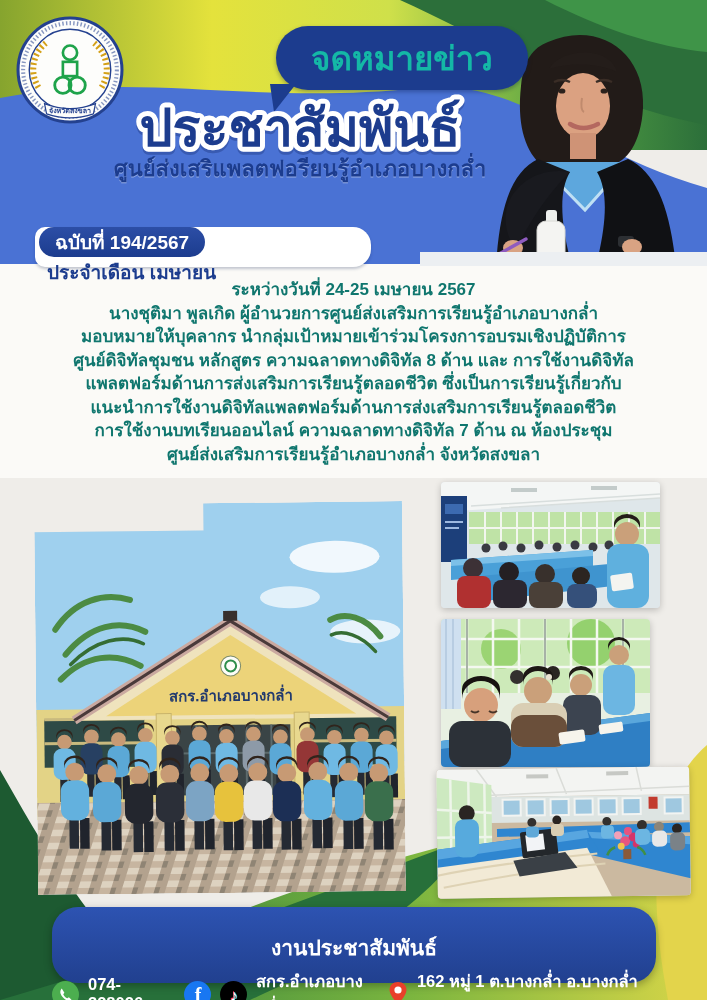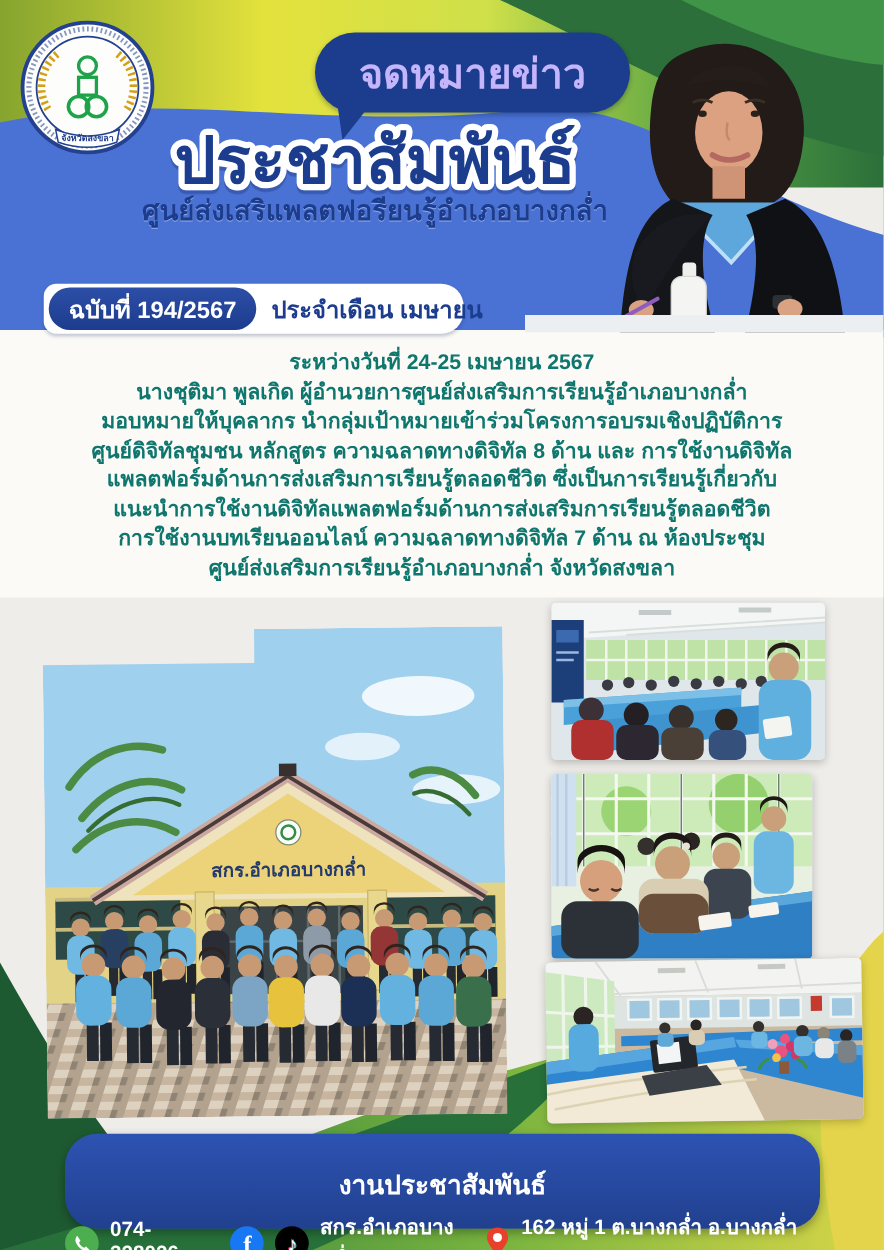--- a/index.html
+++ b/index.html
@@ -1,28 +1,28 @@
 <!DOCTYPE html>
 <html><head>
 <meta charset="utf-8">
 <style>
   html,body{margin:0;padding:0;background:#888;}
   .poster{position:relative;width:707px;height:1000px;margin:0 auto;overflow:hidden;
     background:#efede9;font-family:"Liberation Sans","DejaVu Sans",sans-serif;}
   .abs{position:absolute;}
   svg{display:block;}
   
-  .bubble{left:252px;top:26px;width:252px;height:64px;background:#1c3c8e;border-radius:32px;
-    display:flex;align-items:center;justify-content:center;color:#c4b5fd;font-size:33px;font-weight:800;
+  .bubble{left:276px;top:26px;width:252px;height:64px;background:#1c3c8e;border-radius:32px;
+    display:flex;align-items:center;justify-content:center;color:#14b8a6;font-size:33px;font-weight:800;
     box-shadow:0 2px 4px rgba(10,25,70,.35);}
   .bubble-tail{left:268px;top:84px;}
   .subtitles{left:40px;top:154px;width:520px;text-align:center;color:#1c3c8e;font-weight:800;
     font-size:22px;line-height:29px;text-shadow:0 1px 0 rgba(255,255,255,.4);}
   .badge-strip{left:35px;top:227px;width:336px;height:40px;background:#fff;border-radius:10px 18px 18px 10px;
-    display:flex;align-items:center;box-shadow:0 2px 3px rgba(20,40,90,.25);}
+    display:flex;align-items:flex-start;box-shadow:0 2px 3px rgba(20,40,90,.25);flex-direction:column;}
   .issue-pill{margin-left:4px;height:34px;padding:0 16px;background:linear-gradient(#2c4ea6,#1c3c8e);
     border-radius:17px;display:flex;align-items:center;color:#fff;font-size:19px;font-weight:800;white-space:nowrap;}
   .month-label{margin-left:12px;color:#1c3c8e;font-size:19px;font-weight:800;white-space:nowrap;}
   
   .body-text{left:30px;top:278px;width:647px;text-align:center;color:#0f766e;
     font-size:17px;line-height:23.5px;font-weight:700;}
   
   .photo{box-shadow:0 2px 7px rgba(0,0,0,.22);overflow:hidden;background:#dfe3e6;}
   .photo-left{left:36px;top:503px;width:368px;height:390px;transform:rotate(-.6deg);
     clip-path:polygon(0 7%,46% 7%,46% 0,100% 0,100% 100%,0 100%);box-shadow:none;}

